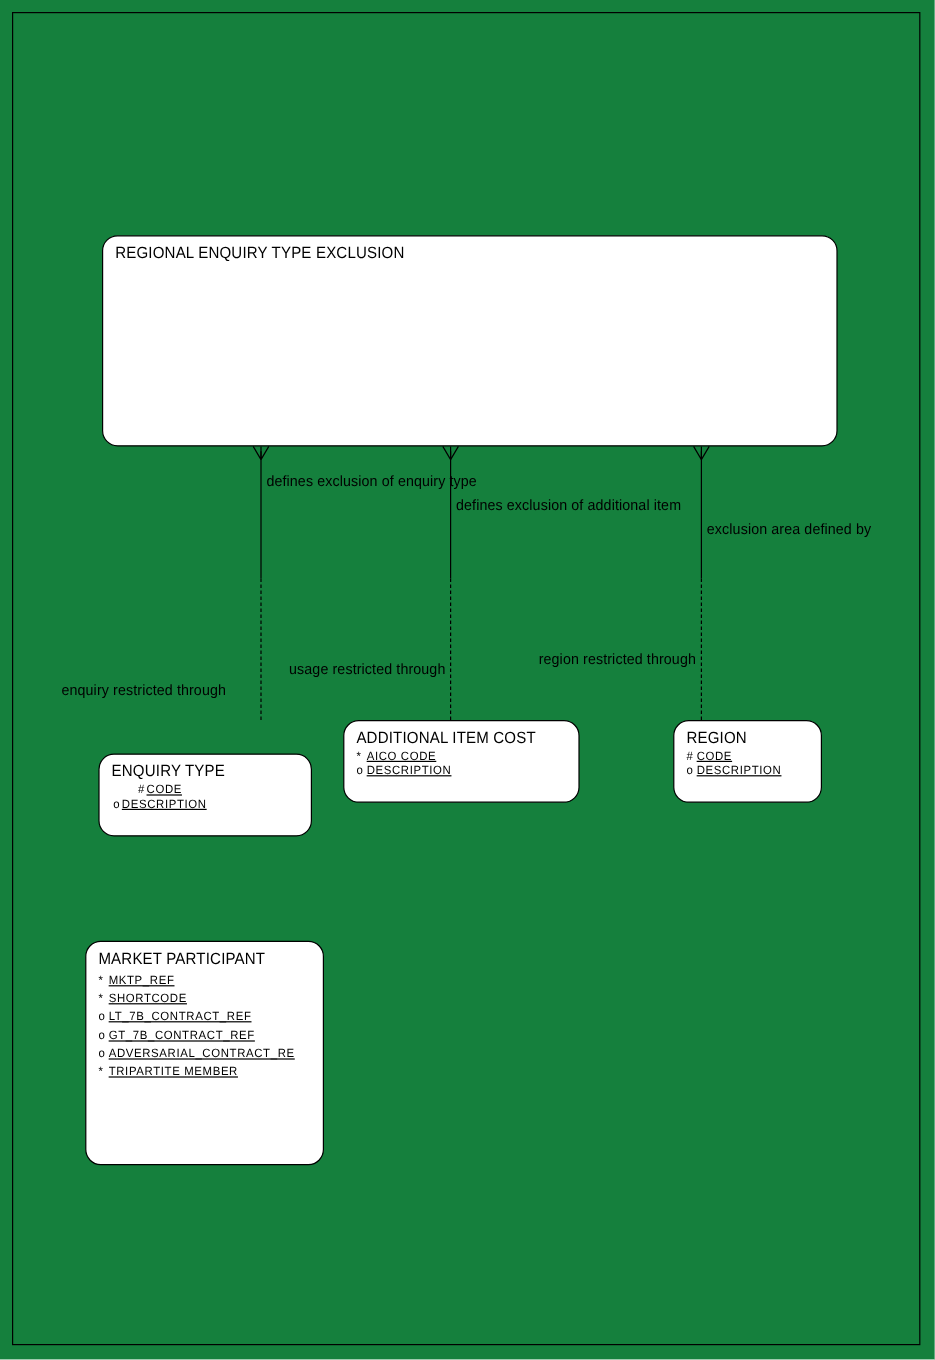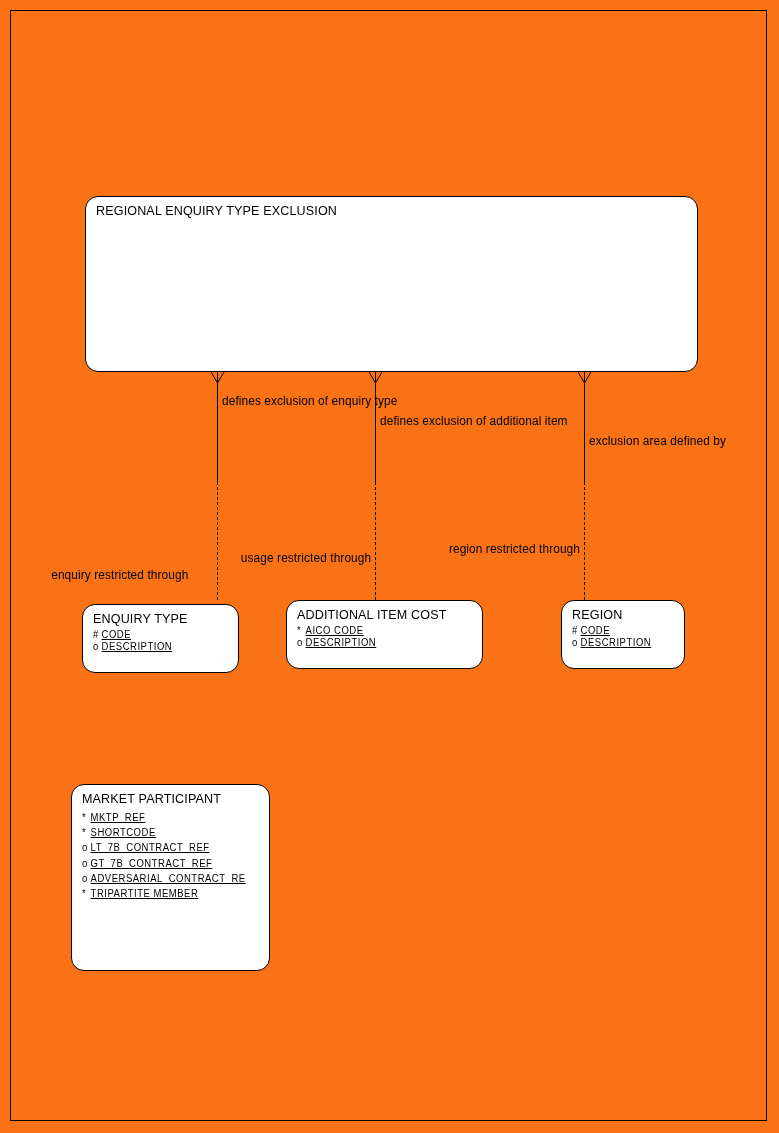--- a/index.html
+++ b/index.html
@@ -5,21 +5,21 @@
 <style>
   html, body {
     margin: 0;
     padding: 0;
     background: #ffffff;
   }
   #page {
     position: relative;
     width: 779px;
     height: 1133px;
-    background: #f97316;
+    background: #15803d;
     overflow: hidden;
     font-family: "Liberation Sans", "DejaVu Sans", sans-serif;
     color: #000000;
   }
   
   #page-frame {
     position: absolute;
     left: 10px;
     top: 10px;
     width: 757px;
@@ -137,21 +137,21 @@
   <div class="rel-label left" style="left:380px; top:414px;">defines exclusion of additional item</div>
 
   <div class="rel-label left" style="left:589px; top:434px;">exclusion area defined by</div>
 
   <div class="rel-label right" style="right:591px; top:568px;">enquiry restricted through</div>
 
   <div class="rel-label right" style="right:408px; top:551px;">usage restricted through</div>
 
   <div class="rel-label right" style="right:199px; top:542px;">region restricted through</div>
 
-  <div class="entity" style="left:82px; top:604px; width:157px; height:69px;">
+  <div class="entity" style="left:82px; top:628px; width:178px; height:69px;text-align:center;">
     <div class="entity-title">ENQUIRY TYPE</div>
     <div class="attr-list">
       <div class="attr">
         <span class="marker">#</span><span>CODE</span>
       </div>
       <div class="attr">
         <span class="marker">o</span><span>DESCRIPTION</span>
       </div>
     </div>
   </div>

